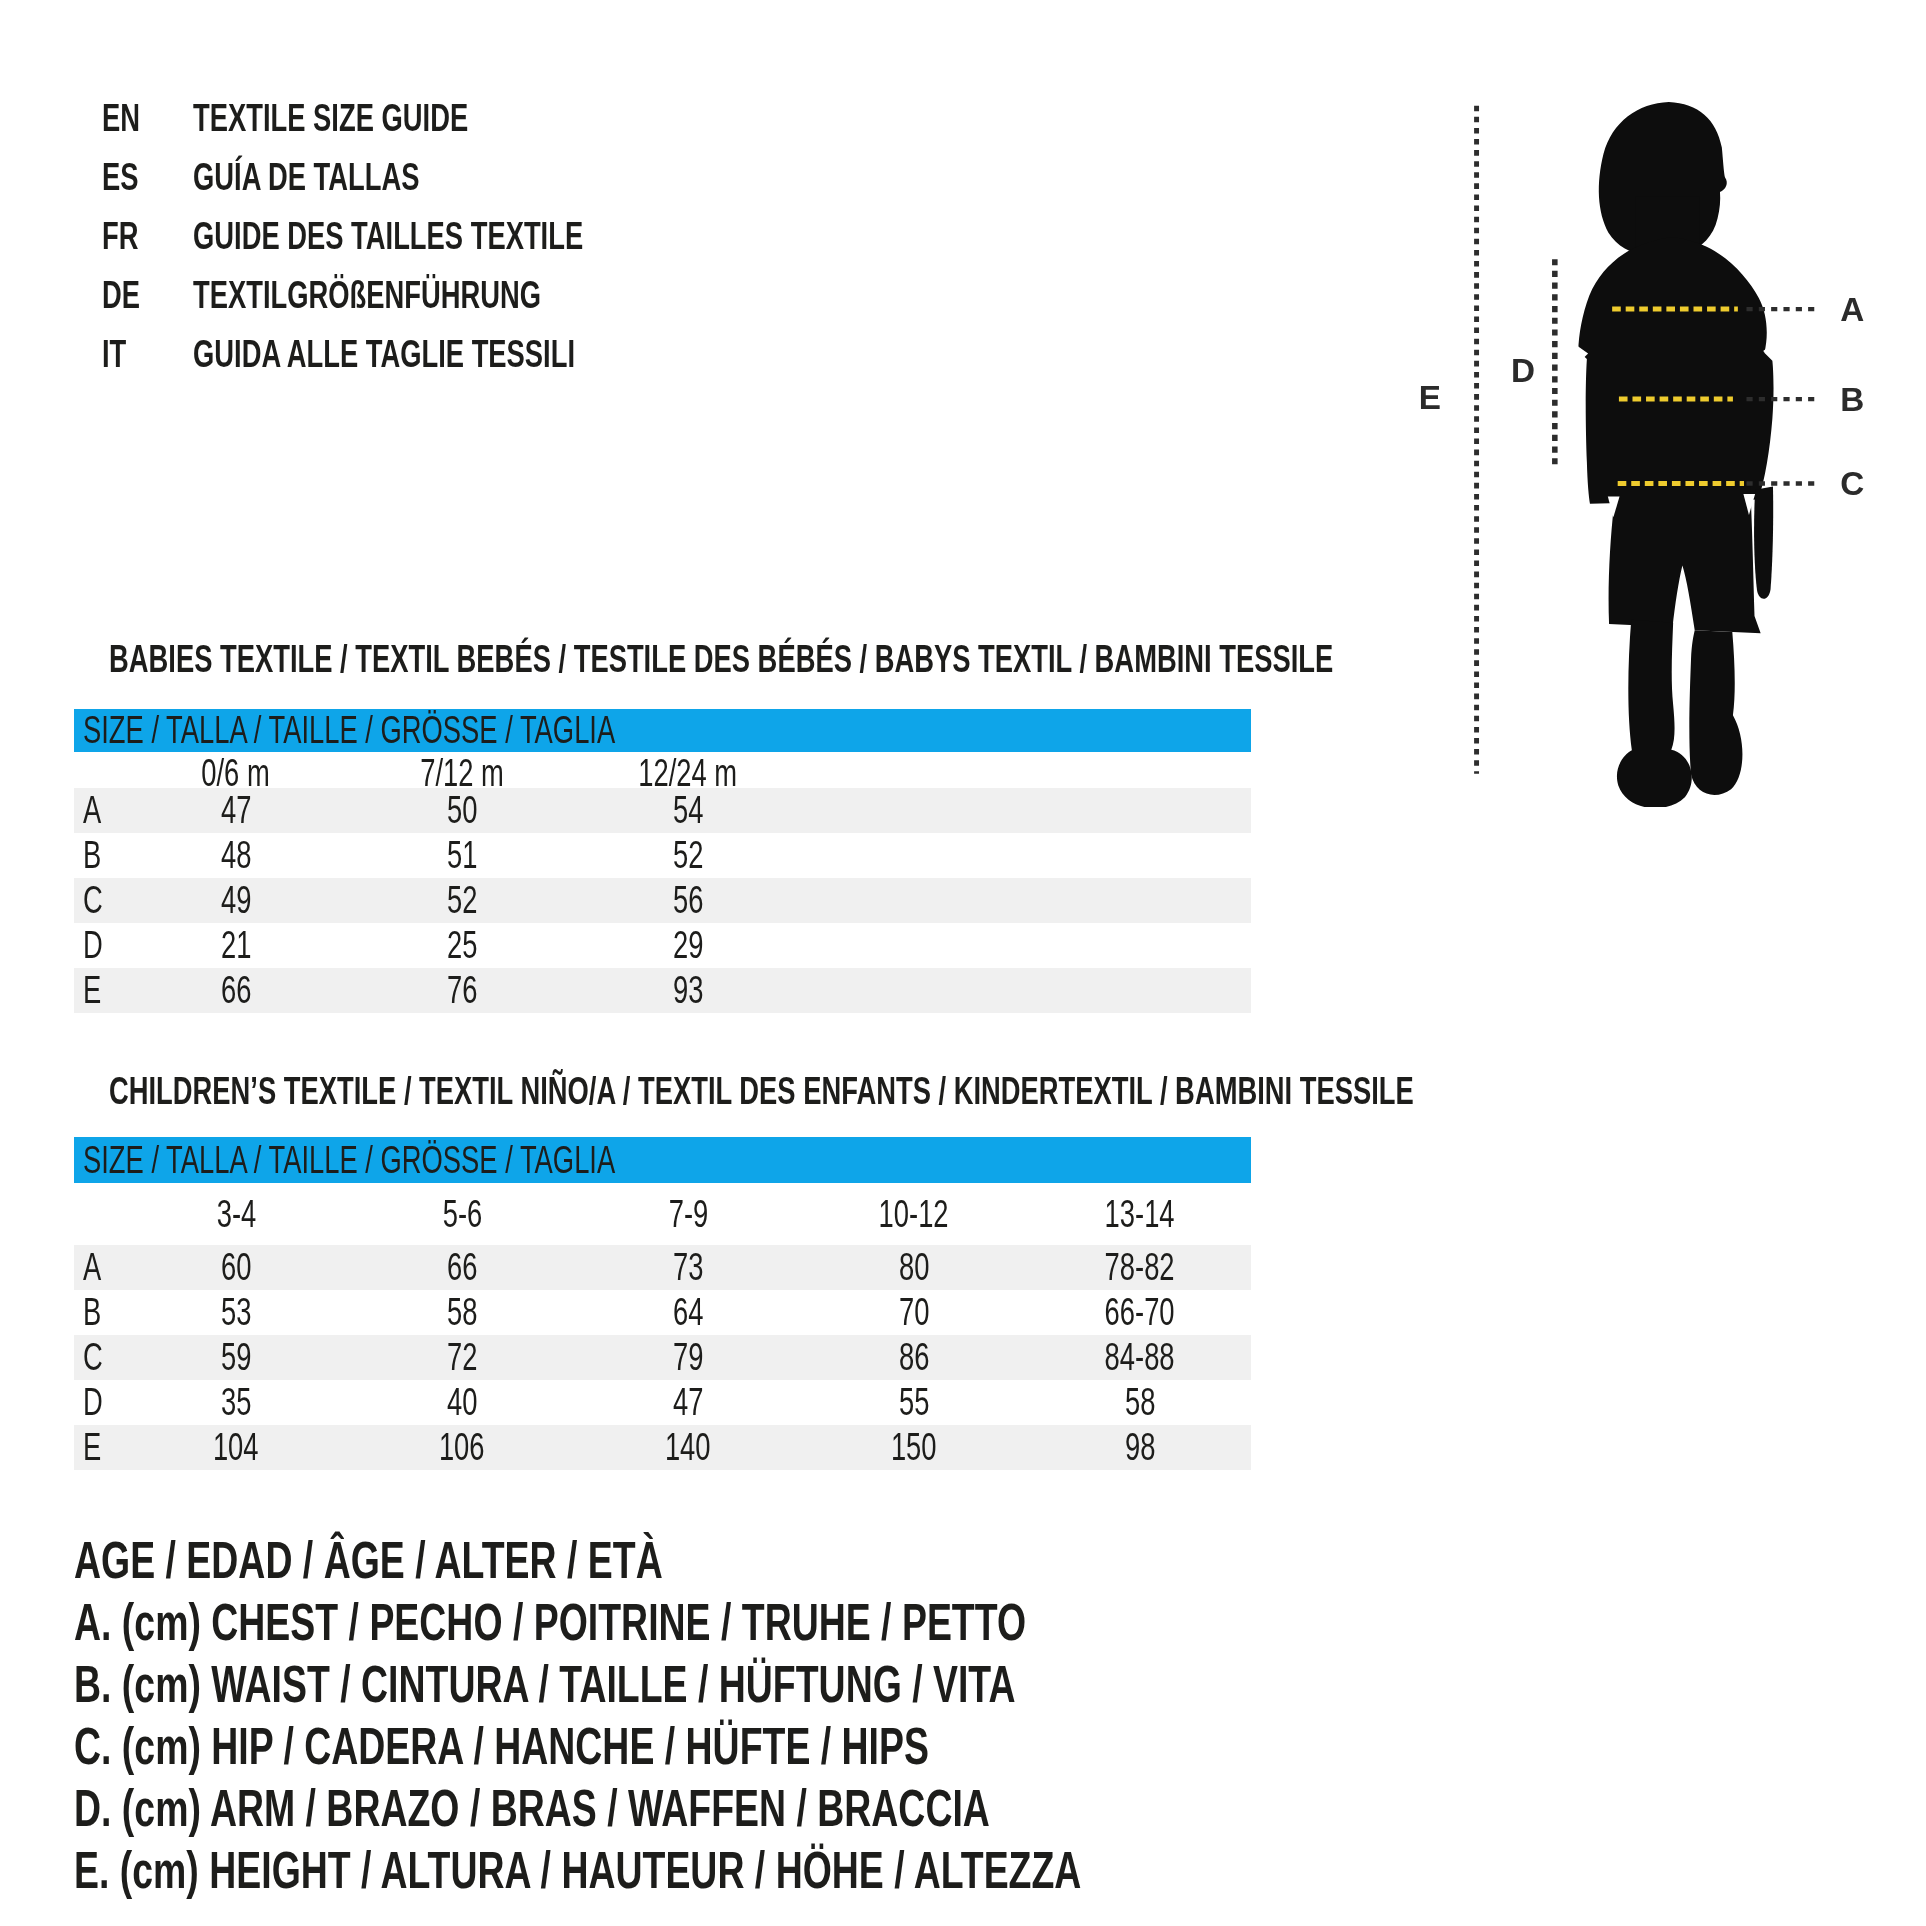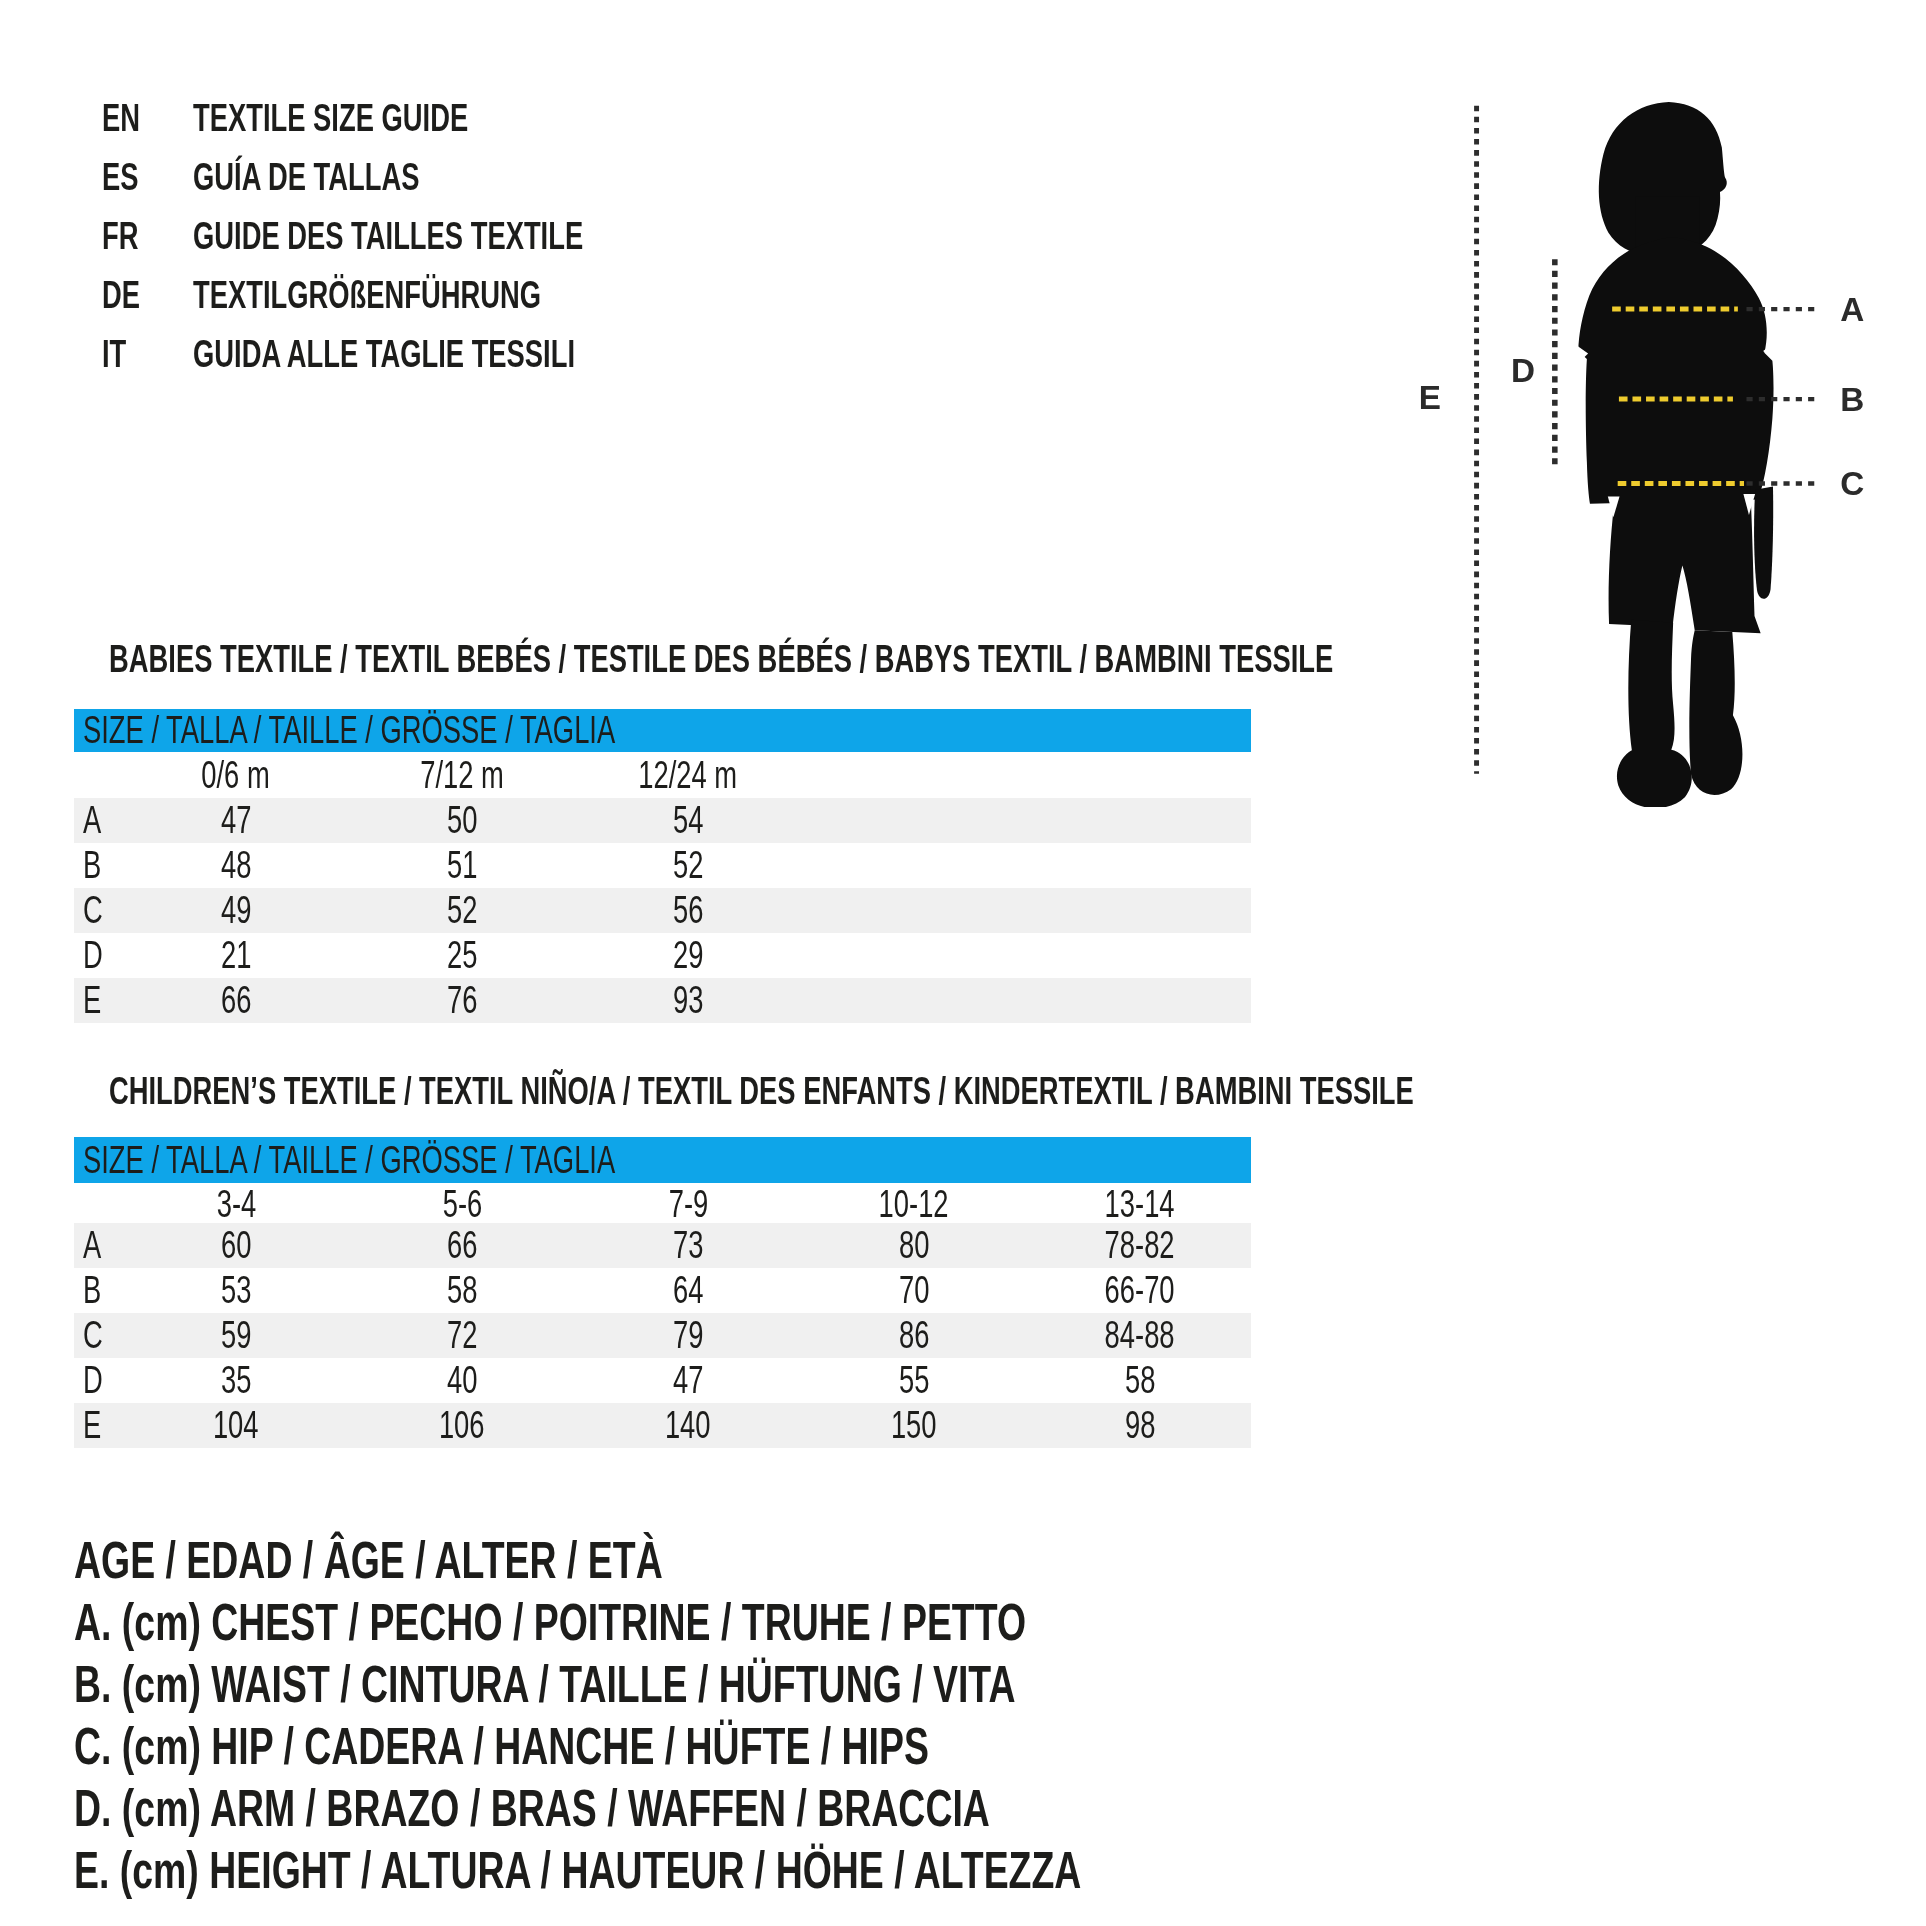--- a/index.html
+++ b/index.html
@@ -24,22 +24,22 @@
   
   .size-table{position:absolute;left:74px;width:1177px;}
   .babies-table{top:709px;}
   .children-table{top:1137px;}
   .tbar{background:#0ea5e9;font-size:38px;font-weight:400;display:flex;align-items:center;padding-left:8.6px;box-sizing:border-box;}
   .babies-table .tbar{height:43px;}
   .children-table .tbar{height:46px;}
   .trow{display:grid;align-items:center;font-size:38px;font-weight:400;}
   .babies-table .trow{grid-template-columns:49px repeat(3,226px) 1fr;}
   .children-table .trow{grid-template-columns:49px repeat(5,226px) 1fr;}
-  .babies-table .thead-row{height:46px;}
-  .children-table .thead-row{height:40px;}
+  .babies-table .thead-row{height:36px;}
+  .children-table .thead-row{height:62px;}
   .trow.data-row{height:45px;}
   .trow.alt{background:#f0f0f0;}
   .rlabel{padding-left:8.6px;}
   .cell{text-align:center;}
 
   
   .legend-block{position:absolute;left:74px;top:1528px;}
   .legend-row{height:62px;display:flex;align-items:flex-end;font-size:52px;font-weight:700;}
 
   

